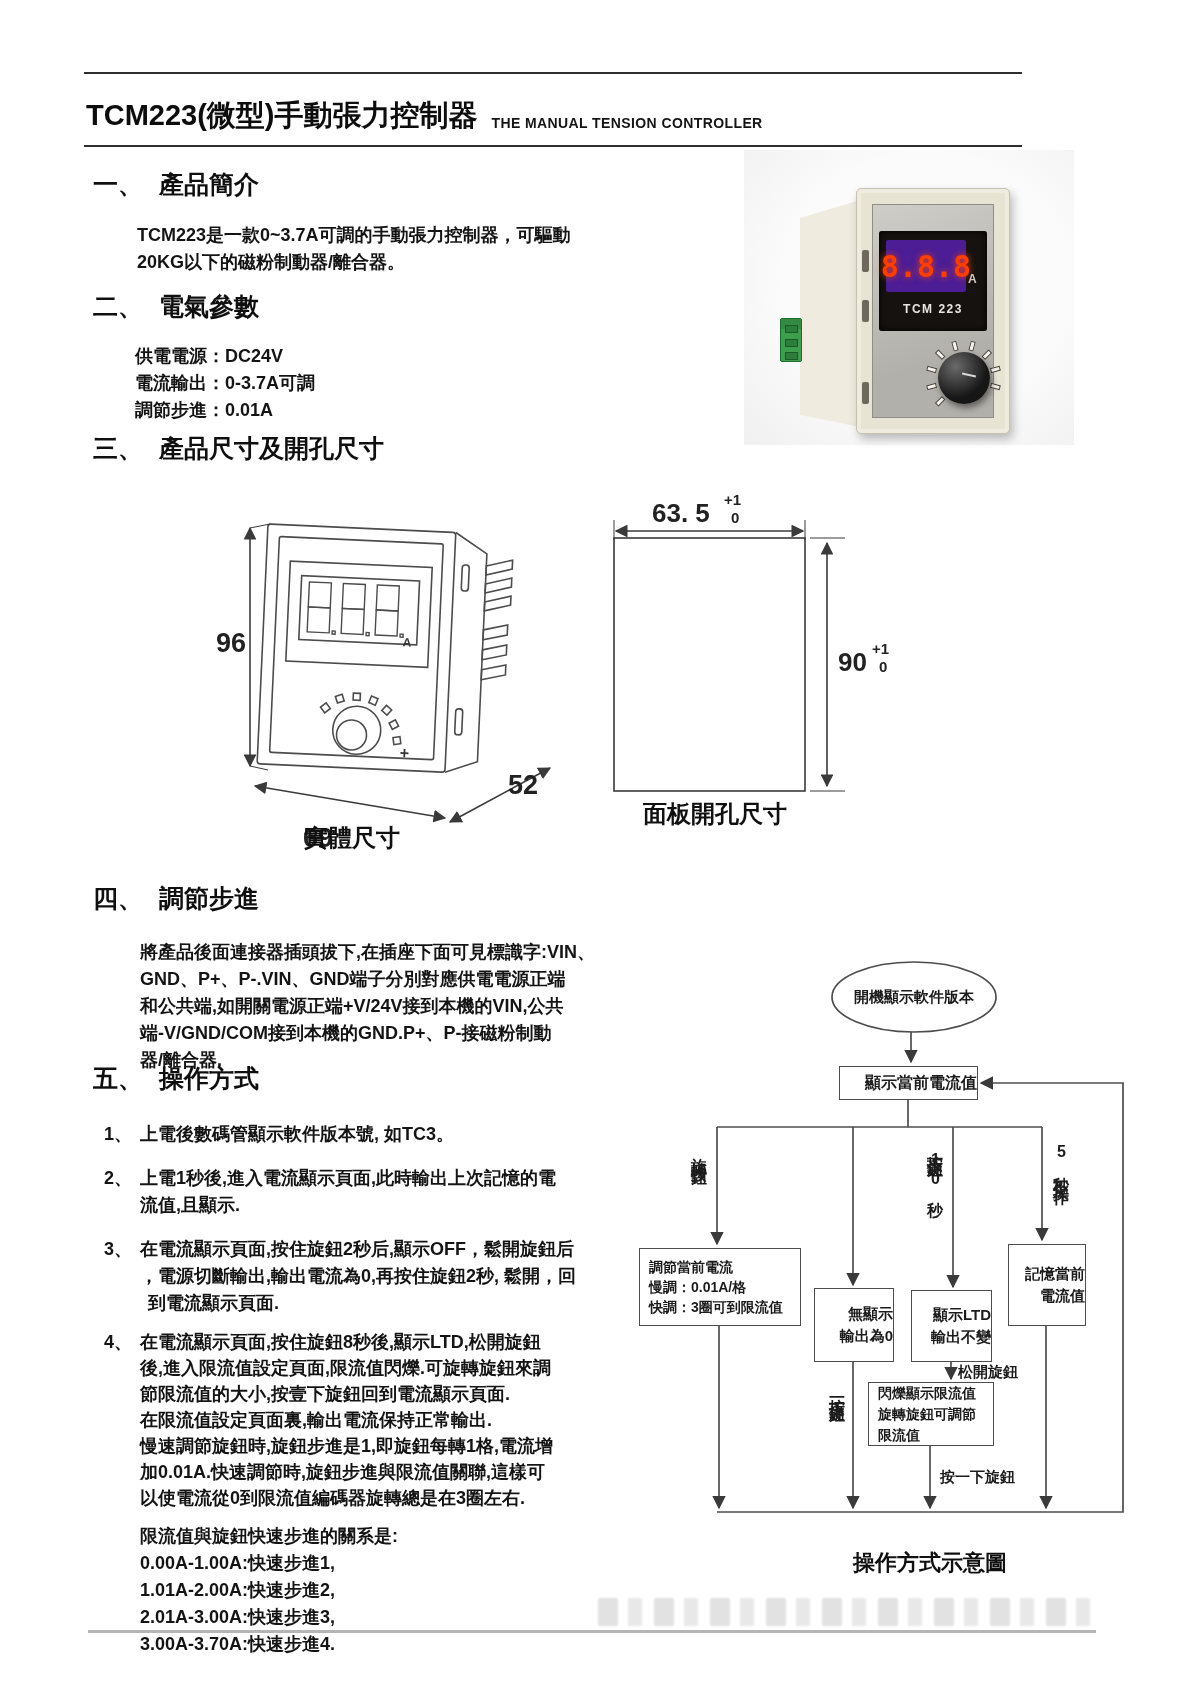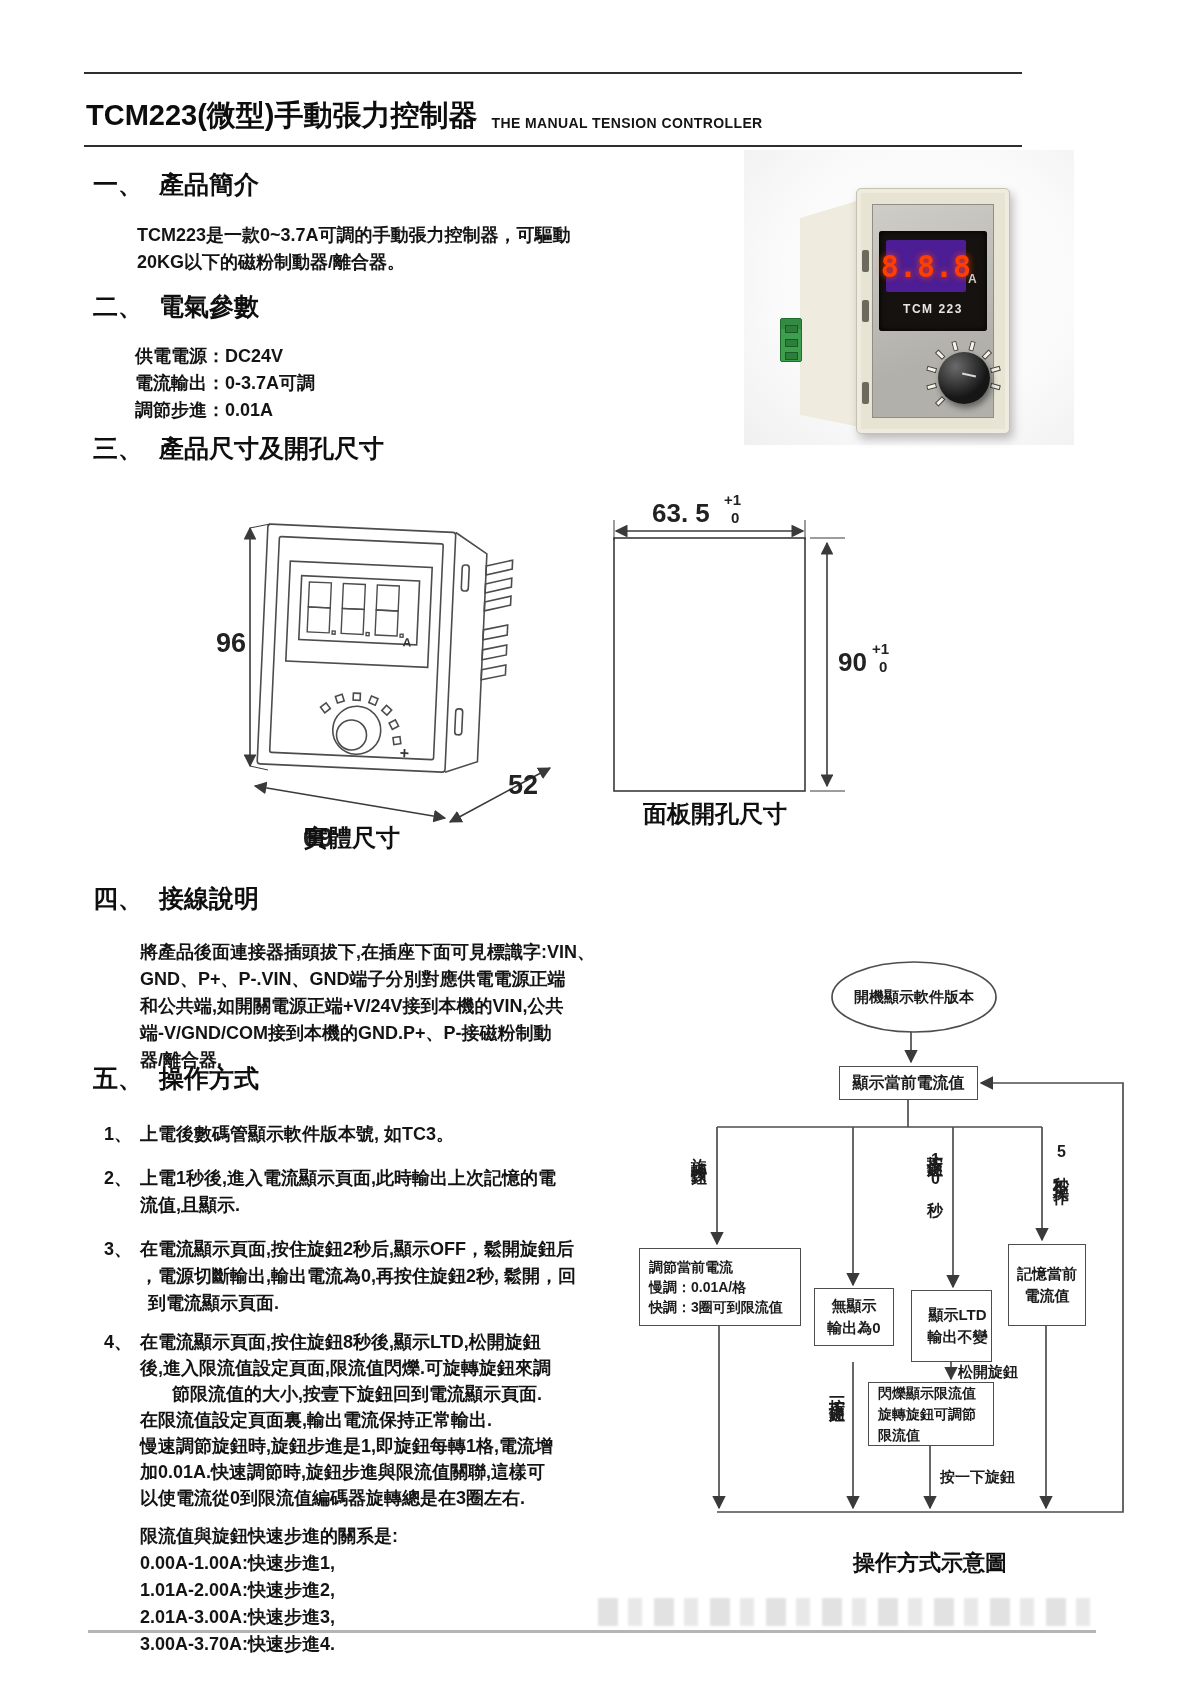--- a/index.html
+++ b/index.html
@@ -15,21 +15,21 @@
   .body-line { position:absolute; font-size:18px; font-weight:700; color:#141414; white-space:nowrap; }
   .item-no { position:absolute; font-size:18px; font-weight:700; color:#141414; }
   .dim-label { position:absolute; font-weight:600; color:#222; white-space:nowrap; }
   .caption { position:absolute; font-weight:800; color:#101010; font-size:24px; text-align:center; }
   svg text { font-family:"Liberation Sans","DejaVu Sans",sans-serif; }
 
   
   .fc-box { position:absolute; border:1.6px solid #4d4d4d; background:#fff; color:#1c1c1c;
             font-weight:700; display:flex; flex-direction:column; justify-content:center; }
   .fc-box .ln { line-height:1.45; }
-  .fc-center { align-items:center; text-align:center; }
+  .fc-center { align-items:flex-end; text-align:center; }
   .fc-left { align-items:flex-start; text-align:left; padding-left:9px; }
   .fc-vlabel { position:absolute; writing-mode:vertical-rl; text-orientation:upright;
                font-size:16px; font-weight:700; color:#1c1c1c; letter-spacing:4px; }
   .fc-hlabel { position:absolute; font-size:15px; font-weight:700; color:#1c1c1c; white-space:nowrap; }
   .fc-ellipse-text { position:absolute; font-size:15px; font-weight:700; color:#1c1c1c; text-align:center; }
 
   
   #photo-backdrop { position:absolute; left:744px; top:150px; width:330px; height:295px;
       background:radial-gradient(ellipse at 55% 45%, #fbfbfb 55%, #f0f0f0 100%); }
   #device-side { position:absolute; left:800px; top:197px; width:70px; height:232px; background:#efecdf;
@@ -227,21 +227,21 @@
   <div class="dim-label" style="left:724px; top:491px; font-size:15px;">+1</div>
   <div class="dim-label" style="left:731px; top:509px; font-size:15px;">0</div>
   <div class="dim-label" style="left:838px; top:647px; font-size:26px;">90</div>
   <div class="dim-label" style="left:872px; top:640px; font-size:15px;">+1</div>
   <div class="dim-label" style="left:879px; top:658px; font-size:15px;">0</div>
   <div class="caption" style="left:256px; top:822px; width:192px;">實體尺寸</div>
   <div class="caption" style="left:615px; top:798px; width:200px;">面板開孔尺寸</div>
 
   <div class="h-sec" style="left:93px; top:882px;">
     <span>四、</span>
-    <span>接線說明</span>
+    <span>調節步進</span>
   </div>
   <div class="body-line" style="left:140px; top:967px;">GND、P+、P-.VIN、GND端子分別對應供電電源正端</div>
   <div class="body-line" style="left:140px; top:940px;">將產品後面連接器插頭拔下,在插座下面可見標識字:VIN、</div>
   <div class="body-line" style="left:140px; top:994px;">和公共端,如開關電源正端+V/24V接到本機的VIN,公共</div>
   <div class="body-line" style="left:140px; top:1021px;">端-V/GND/COM接到本機的GND.P+、P-接磁粉制動</div>
   <div class="body-line" style="left:140px; top:1048px;">器/離合器.</div>
 
   <div class="h-sec" style="left:93px; top:1062px;">
     <span>五、</span>
     <span>操作方式</span>
@@ -255,21 +255,21 @@
   <div class="body-line" style="left:140px; top:1193px;">流值,且顯示.</div>
 
   <div class="item-no" style="left:104px; top:1237px;">3、</div>
   <div class="body-line" style="left:140px; top:1237px;">在電流顯示頁面,按住旋鈕2秒后,顯示OFF，鬆開旋鈕后</div>
   <div class="body-line" style="left:140px; top:1264px;">，電源切斷輸出,輸出電流為0,再按住旋鈕2秒, 鬆開，回</div>
   <div class="body-line" style="left:148px; top:1291px;">到電流顯示頁面.</div>
 
   <div class="item-no" style="left:104px; top:1330px;">4、</div>
   <div class="body-line" style="left:140px; top:1330px;">在電流顯示頁面,按住旋鈕8秒後,顯示LTD,松開旋鈕</div>
   <div class="body-line" style="left:140px; top:1356px;">後,進入限流值設定頁面,限流值閃爍.可旋轉旋鈕來調</div>
-  <div class="body-line" style="left:140px; top:1382px;margin-left:32px;">節限流值的大小,按壹下旋鈕回到電流顯示頁面.</div>
+  <div class="body-line" style="left:140px; top:1382px;">節限流值的大小,按壹下旋鈕回到電流顯示頁面.</div>
   <div class="body-line" style="left:140px; top:1408px;">在限流值設定頁面裏,輸出電流保持正常輸出.</div>
   <div class="body-line" style="left:140px; top:1434px;">慢速調節旋鈕時,旋鈕步進是1,即旋鈕每轉1格,電流增</div>
   <div class="body-line" style="left:140px; top:1460px;">加0.01A.快速調節時,旋鈕步進與限流值關聯,這樣可</div>
   <div class="body-line" style="left:140px; top:1486px;">以使電流從0到限流值編碼器旋轉總是在3圈左右.</div>
 
   <div class="body-line" style="left:140px; top:1524px;">限流值與旋鈕快速步進的關系是:</div>
   <div class="body-line" style="left:140px; top:1551px;">0.00A-1.00A:快速步進1,</div>
   <div class="body-line" style="left:140px; top:1578px;">1.01A-2.00A:快速步進2,</div>
   <div class="body-line" style="left:140px; top:1605px;">2.01A-3.00A:快速步進3,</div>
   <div class="body-line" style="left:140px; top:1632px;">3.00A-3.70A:快速步進4.</div>
@@ -283,21 +283,21 @@
   <div class="fc-vlabel" style="left:688px; top:1145px;">旋轉按鈕</div>
   <div class="fc-vlabel" style="left:924px; top:1143px; letter-spacing:2px;">按下旋鈕10秒</div>
   <div class="fc-vlabel" style="left:1050px; top:1143px;">5秒不操作</div>
 
   <div class="fc-box fc-left" style="left:639px; top:1248px; width:162px; height:78px; font-size:14px;">
     <span class="ln">調節當前電流</span>
     <span class="ln">慢調：0.01A/格</span>
     <span class="ln">快調：3圈可到限流值</span>
   </div>
 
-  <div class="fc-box fc-center" style="left:814px; top:1288px; width:80px; height:58px; font-size:15px;">
+  <div class="fc-box fc-center" style="left:814px; top:1288px; width:80px; height:74px; font-size:15px;">
     <span class="ln">無顯示</span>
     <span class="ln">輸出為0</span>
   </div>
 
   <div class="fc-box fc-center" style="left:911px; top:1290px; width:81px; height:72px; font-size:15px;padding-left:12px;">
     <span class="ln">顯示LTD</span>
     <span class="ln">輸出不變</span>
   </div>
 
   <div class="fc-box fc-center" style="left:1008px; top:1244px; width:78px; height:82px; font-size:15px;">

